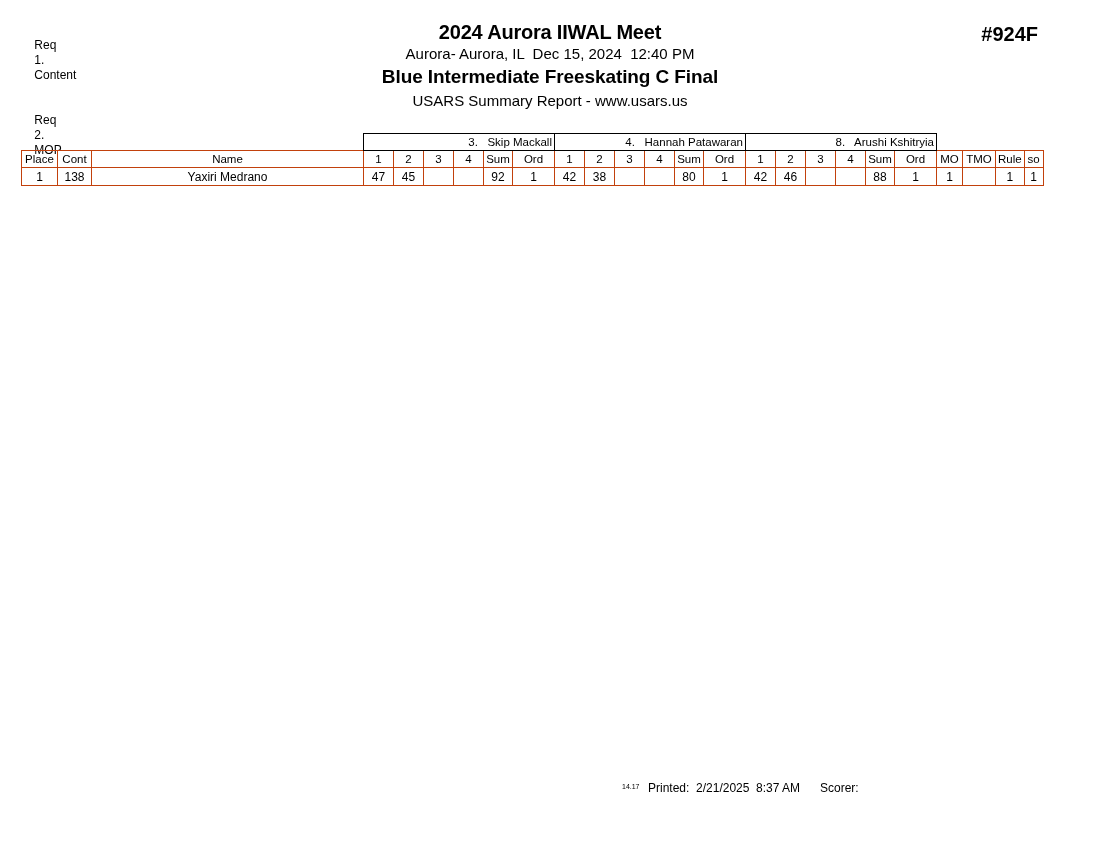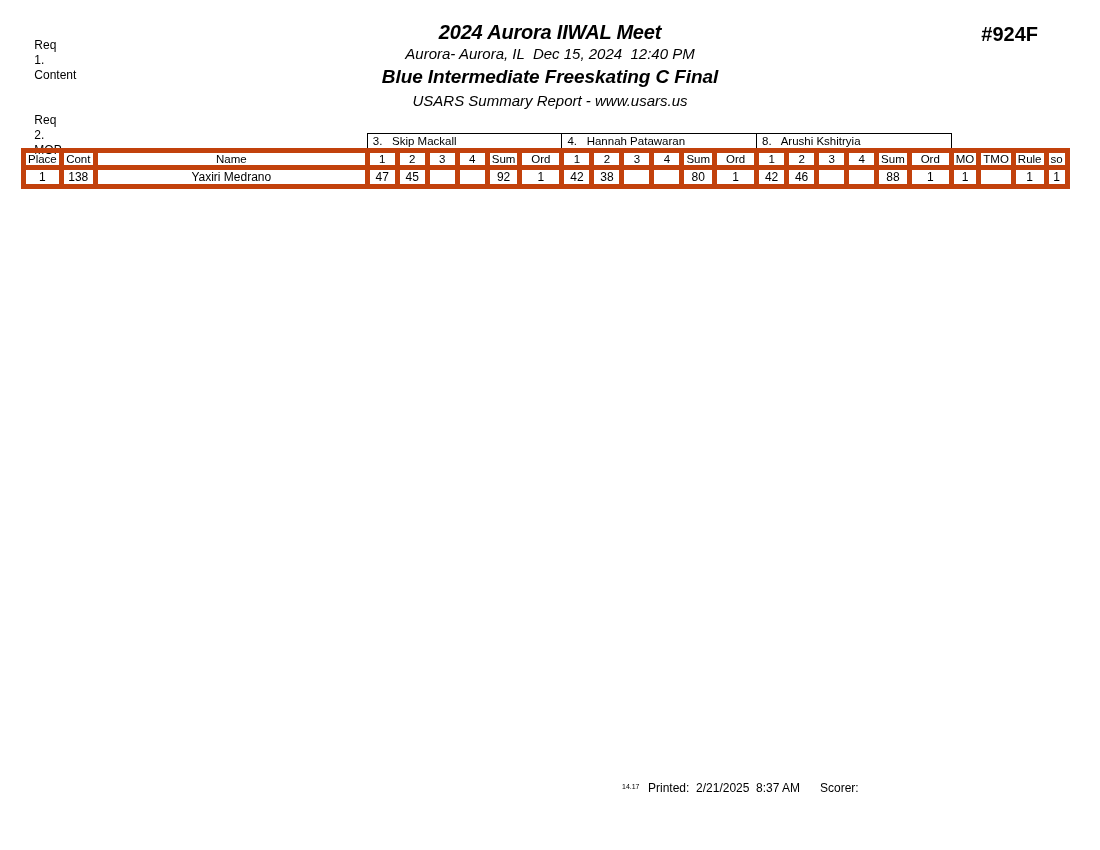--- a/index.html
+++ b/index.html
@@ -30,21 +30,20 @@
   .req-label { margin-right: 0; }
   .req-num { margin-right: 5px; }
 
   
   .header {
     position: absolute;
     top: 20px;
     left: 0;
     width: 1100px;
     text-align: center;
-    font-style: italic;
   }
   .title-main {
     font-size: 20px;
     font-weight: bold;
     letter-spacing: -0.2px;
     line-height: 24px;
   }
   .title-sub {
     font-size: 15px;
     line-height: 20px;
@@ -73,36 +72,36 @@
   .results-wrap {
     position: absolute;
     top: 133px;
     left: 21px;
   }
   table.results {
     border-collapse: collapse;
     font-size: 11.5px;
   }
   table.results td, table.results th {
-    border: 5px solid #c2410c;
+    border: 1px solid #c2410c;
     padding: 0 2px;
     height: 17px;
     font-weight: normal;
     text-align: center;
     vertical-align: middle;
     box-sizing: border-box;
   }
   
   tr.judge-row td {
     border: none;
     height: 17px;
   }
   tr.judge-row td.judge-name {
     border: 1px solid #000000;
-    text-align: left;
+    text-align: right;
     padding-left: 5px;
     font-size: 11.5px;
     white-space: nowrap;
   }
   tr.judge-row td.spacer { border: none; }
 
   
   tr.head-row td {
     font-size: 11.5px;
   }

